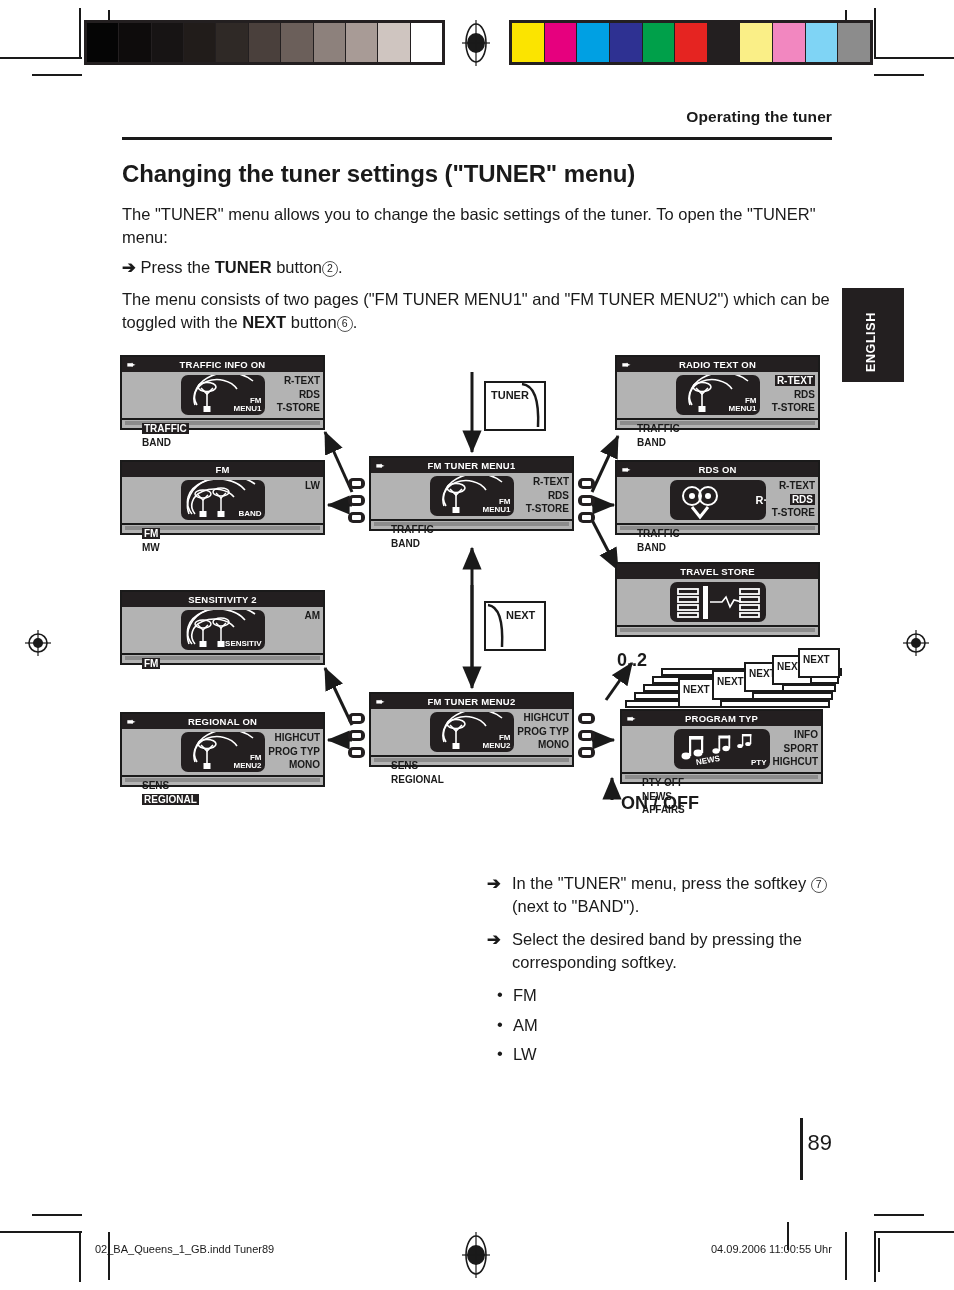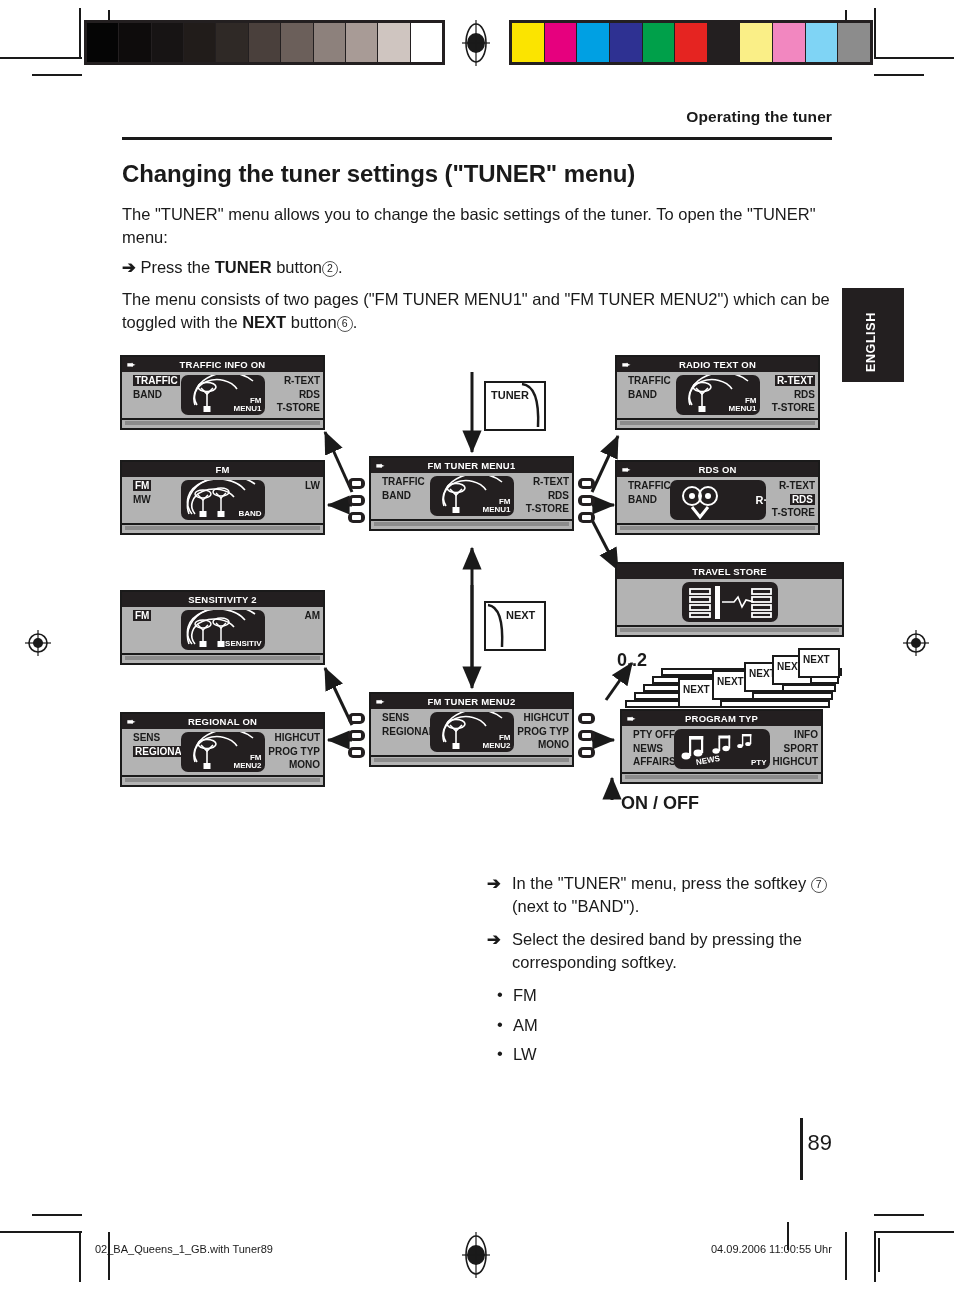--- a/index.html
+++ b/index.html
@@ -51,21 +51,21 @@
   
   .panel{position:absolute;border:2px solid #1a1a1a;background:#b3b3b3;box-sizing:border-box;}
   .panel .bar{background:#231f20;color:#fff;font-size:9.5px;font-weight:bold;text-align:center;
       letter-spacing:.2px;position:relative;height:15px;line-height:15px;}
   .panel .bar .leftarrow{position:absolute;left:5px;top:0;font-size:10px;line-height:15px;}
   .panel .body{position:relative;height:46px;background:#b3b3b3;}
   .panel .foot{height:8px;background:#b3b3b3;border-top:2px solid #1a1a1a;}
   .panel .foot i{display:block;height:4px;margin:1px 3px;background:#8c8c8c;}
 
   .lab{position:absolute;font-size:10px;font-weight:bold;line-height:13.5px;color:#1a1a1a;white-space:nowrap;}
-  .lab.l{left:11px;}
+  .lab.l{left:20px;margin-top:48px;}
   .lab.r{right:3px;text-align:right;}
   .hl{background:#231f20;color:#fff;padding:0 2px;}
 
   
   .tile{position:absolute;left:50%;transform:translateX(-50%);top:3px;width:84px;height:40px;
       background:#231f20;border-radius:7px;overflow:hidden;}
   .tile.wide{width:96px;}
   .tile .tl{position:absolute;color:#fff;font-size:8px;font-weight:bold;}
   .tile .br{position:absolute;right:3px;bottom:10px;color:#fff;font-size:8px;font-weight:bold;line-height:9px;text-align:right;}
   .tile .brs{position:absolute;right:3px;bottom:2px;color:#fff;font-size:8px;font-weight:bold;}
@@ -466,21 +466,21 @@
             <circle cx="38" cy="16" r="3" fill="#fff"></circle>
             <path d="M22,27 L30,37 L38,27" fill="none" stroke="#fff" stroke-width="3"></path>
           </svg>
           <div class="tl" style="left: 52px; top: 14px; font-size: 11px; padding-left: 34px;">R·D·S</div>
         </div>
       </div>
       <div class="foot">
         <i></i>
       </div>
     </div>
-    <div class="panel" style="left: 615px; top: 562px; width: 229px;">
+    <div class="panel" style="left: 615px; top: 562px; width: 205px;">
       <div class="bar"><span>TRAVEL STORE</span></div>
       <div class="body">
         <div class="tile wide">
           <svg width="96" height="40" viewBox="0 0 96 40">
             <rect x="8" y="7" width="20" height="5" fill="none" stroke="#fff" stroke-width="1.8"></rect>
             <rect x="8" y="15" width="20" height="5" fill="none" stroke="#fff" stroke-width="1.8"></rect>
             <rect x="8" y="23" width="20" height="5" fill="none" stroke="#fff" stroke-width="1.8"></rect>
             <rect x="8" y="31" width="20" height="4" fill="none" stroke="#fff" stroke-width="1.8"></rect>
             <rect x="33" y="4" width="5" height="33" fill="#fff"></rect>
             <path d="M40,20 L52,20 L56,15 L60,25 L64,18 L72,20" fill="none" stroke="#fff" stroke-width="1.6"></path>
@@ -601,16 +601,16 @@
   <ul class="bullets" id="band-bullets">
       <li>FM</li>
       <li>AM</li>
       <li>LW</li>
     </ul>
 </div>
 
 <div class="pagerule"></div>
 <div class="pageno">89</div>
 
-<div class="footer" style="left:95px;top:1243px;">02_BA_Queens_1_GB.with   Tuner89</div>
+<div class="footer" style="left:95px;top:1243px;">02_BA_Queens_1_GB.indd   Tuner89</div>
 <div class="footer" style="left:711px;top:1243px;">04.09.2006   11:00:55 Uhr</div>
 <div class="cropmark abs" style="left:787px;top:1222px;width:2px;height:28px;"></div>
 <div class="cropmark abs" style="left:878px;top:1238px;width:2px;height:34px;"></div>
 
 </body></html>

